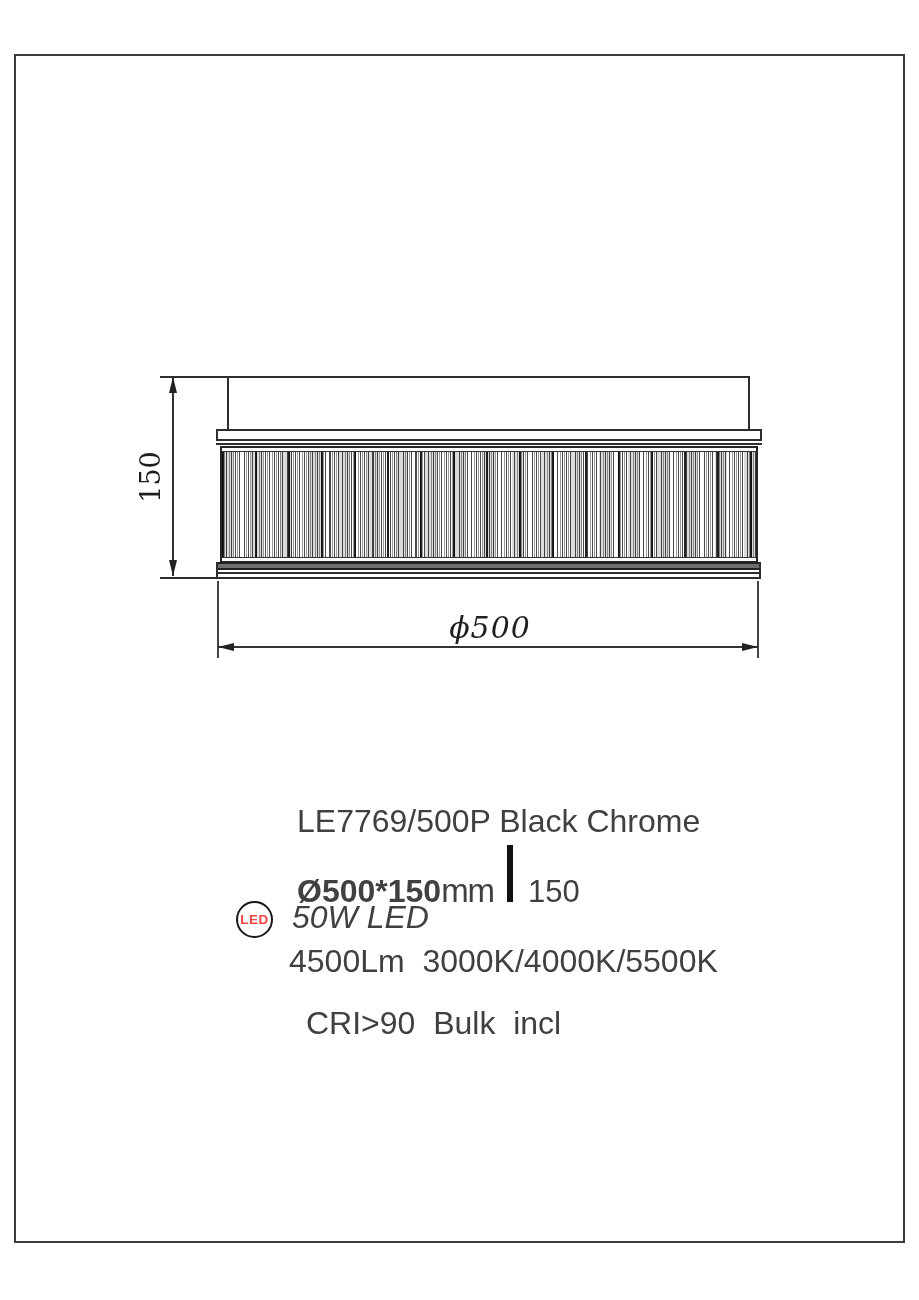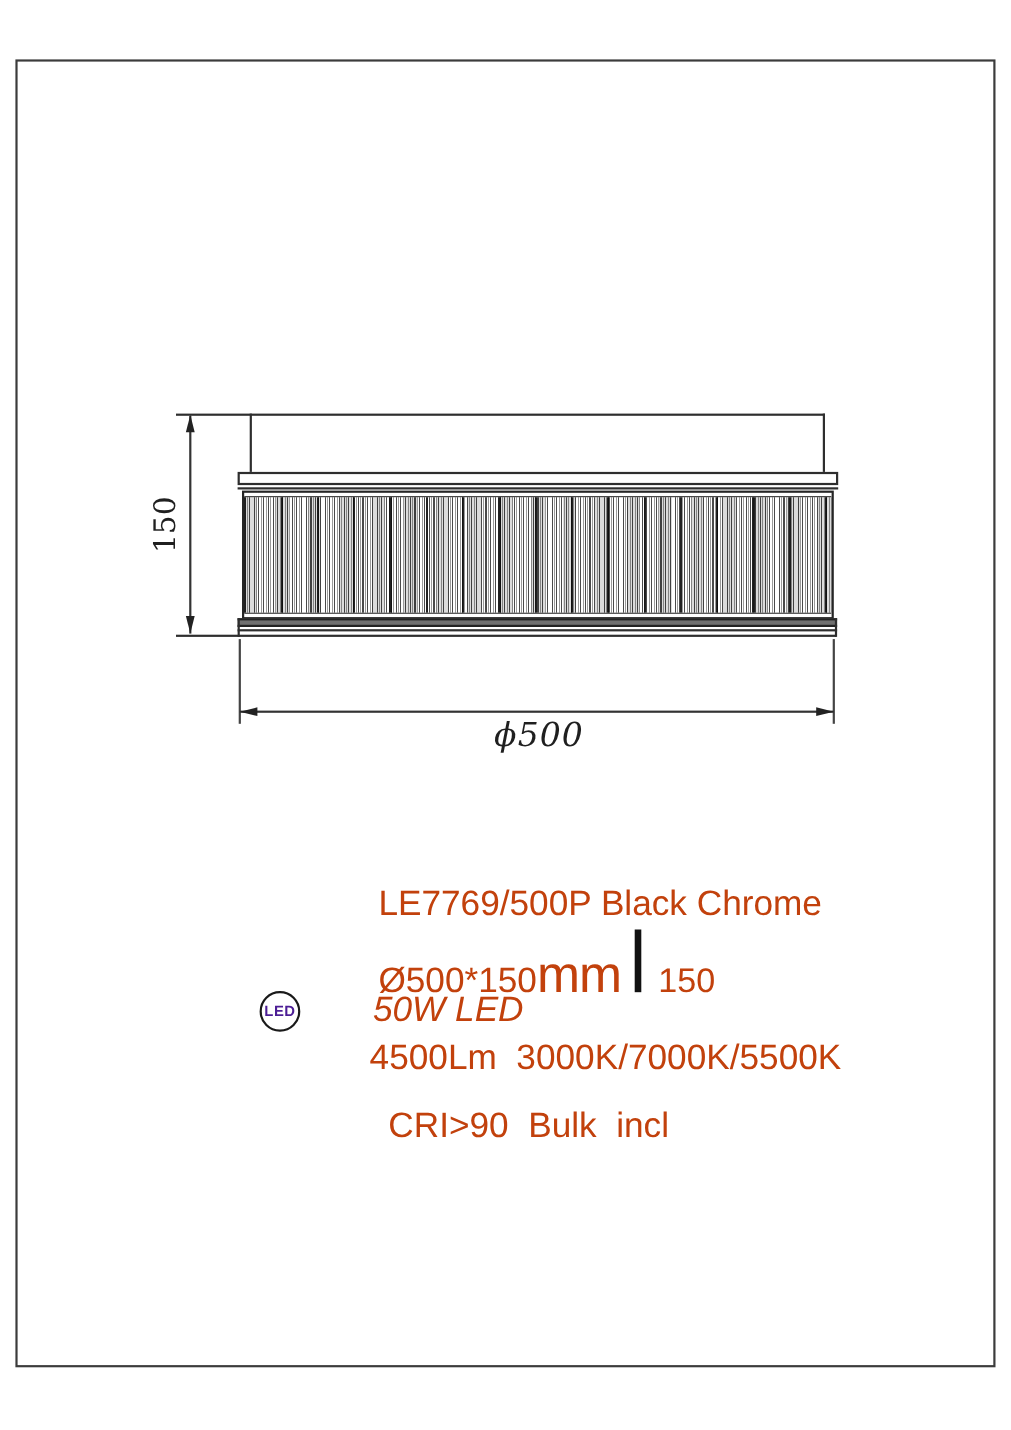--- a/index.html
+++ b/index.html
@@ -71,40 +71,40 @@
     color:#1f1f1f;
   }
   .height-label {
     position:absolute; left:120px; top:462px; width:60px; height:30px;
     display:flex; align-items:center; justify-content:center;
     font-size:27px; transform:rotate(-90deg);
   }
   .dia-label {
     position:absolute; left:440px; top:611px; width:100px; height:34px;
     display:flex; align-items:flex-end; justify-content:center;
-    font-size:30px; font-style:italic; letter-spacing:1px;margin-top:41px;
+    font-size:30px; font-style:italic; letter-spacing:1px;
   }
 
   
-  .spec { position:absolute; font-size:32px; line-height:1.1; white-space:pre; color:#c2410c;margin-left:47px; }
+  .spec { position:absolute; font-size:32px; line-height:1.1; white-space:pre; color:#404040; }
   .spec-model  { left:297px; top:804px; }
   .spec-size   { left:297px; top:845px; display:flex; align-items:baseline; }
-  .size-value  { font-size:32px; }
-  .size-unit   { font-size:47px; letter-spacing:-1px; }
+  .size-value  { font-size:32px;font-weight:bold; }
+  .size-unit   { font-size:33px; letter-spacing:-1px; }
   .size-bar    { width:6px; height:57px; background:#111; margin-left:13px; margin-right:15px; margin-bottom:-16px; }
   .size-alt    { font-size:31px; }
   .spec-power  { left:292px; top:900px;font-style:italic; }
   .spec-lumens { left:289px; top:944px; }
   .spec-cri    { left:306px; top:1006px; }
 
   .led-badge {
     position:absolute; left:236px; top:901px; width:37px; height:37px;
     border:2.5px solid #1a1a1a; border-radius:50%;
     display:flex; align-items:center; justify-content:center;
-    font-size:13.5px; font-weight:bold; letter-spacing:0.5px; color:#4c1d95;
+    font-size:13.5px; font-weight:bold; letter-spacing:0.5px; color:#ef4444;
   }
 </style>
 </head>
 <body>
 
 <div class="page">
 
   <div class="frame"></div>
 
   <div class="abs">
@@ -145,18 +145,18 @@
     <div class="spec spec-size">
       <span class="size-value">Ø500*150</span>
       <span class="size-unit">mm</span>
       <span class="size-bar"></span>
       <span class="size-alt">150</span>
     </div>
 
     <div class="led-badge">LED</div>
     <div class="spec spec-power">50W LED</div>
 
-    <div class="spec spec-lumens">4500Lm  3000K/7000K/5500K</div>
+    <div class="spec spec-lumens">4500Lm  3000K/4000K/5500K</div>
 
     <div class="spec spec-cri">CRI&gt;90  Bulk  incl</div>
   </div>
 
 </div>
 
 </body></html>

